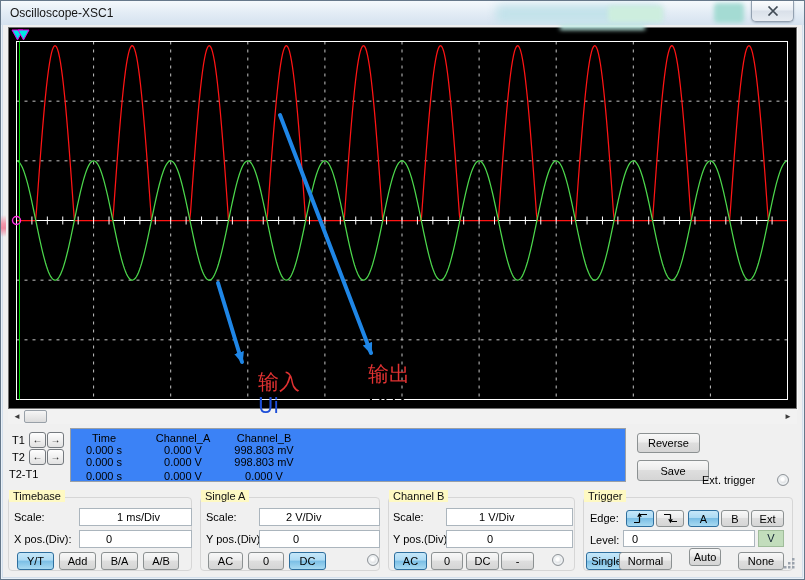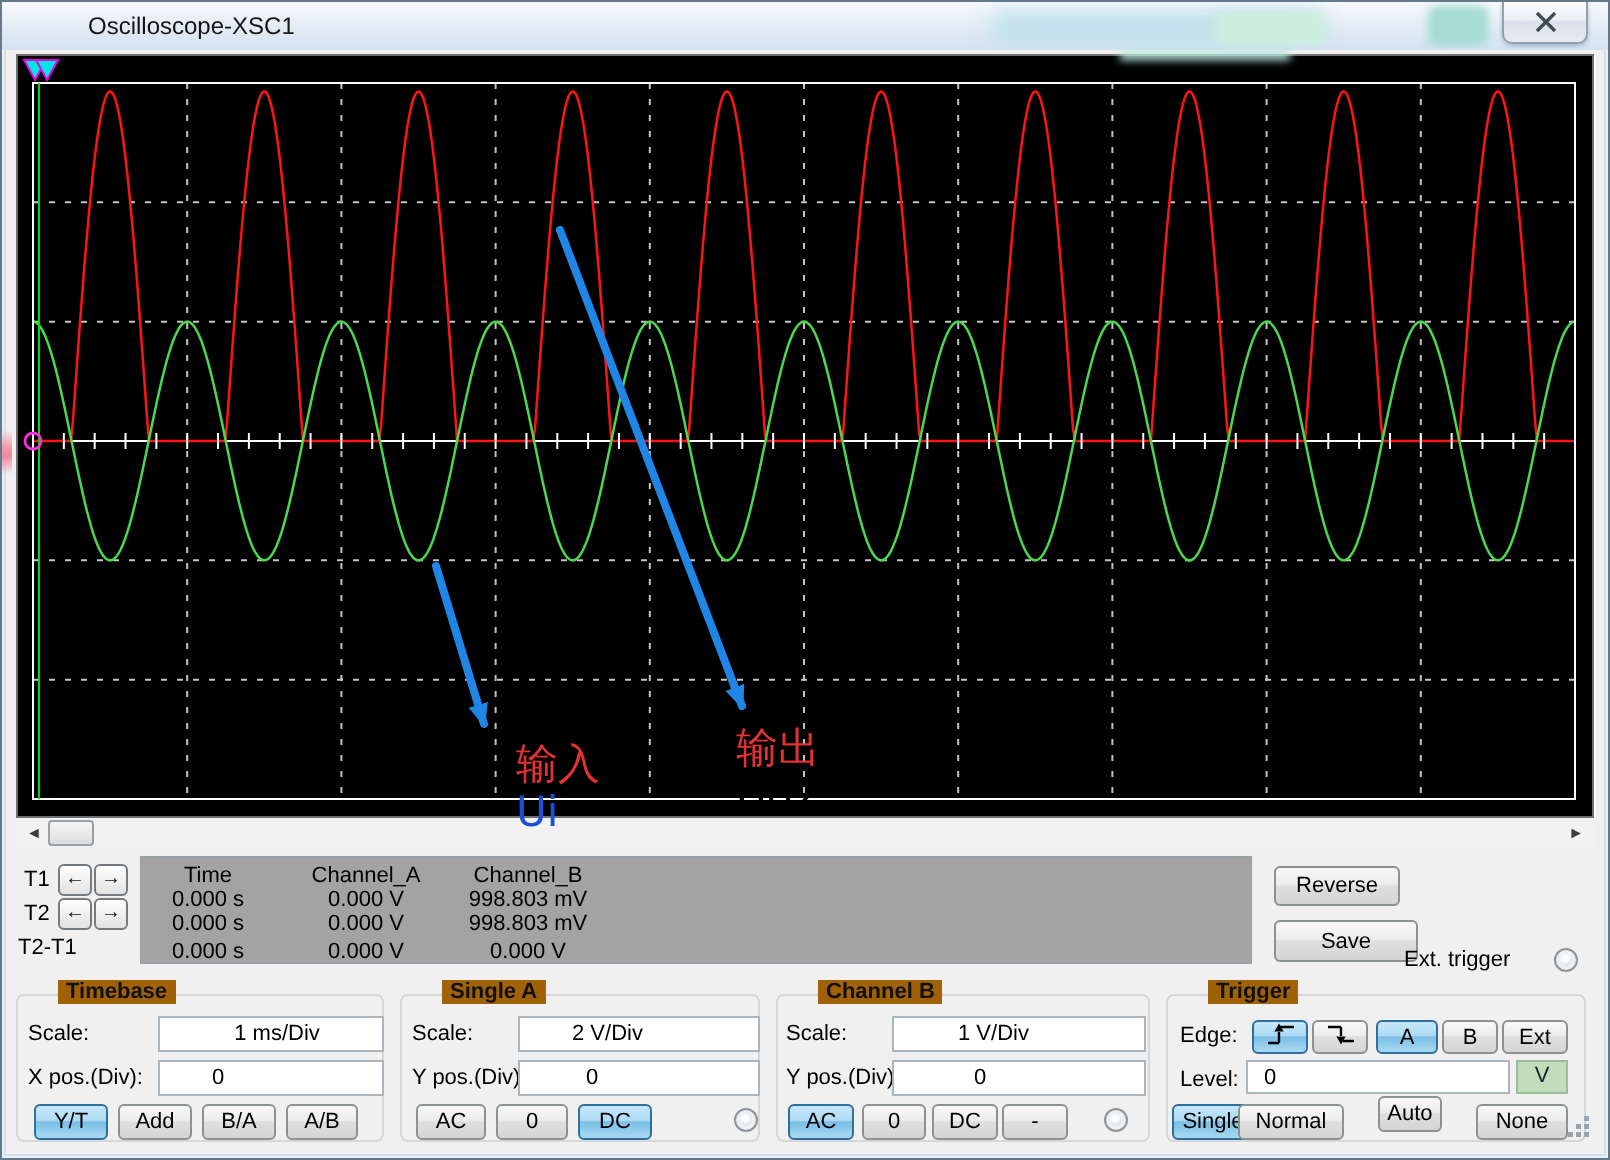--- a/index.html
+++ b/index.html
@@ -6,21 +6,21 @@
   .window{position:relative;width:805px;height:580px;background:#d3dfec;
           box-shadow:inset 0 0 0 1px #66788a, inset 0 0 0 2px #e9f1f8;
           font-family:"Liberation Sans",sans-serif;overflow:hidden;}
   
   .titlebar{position:absolute;left:1px;top:1px;width:803px;height:24px;
             background:linear-gradient(180deg,#f5f9fc,#e3ecf5 50%,#d5e2ef);overflow:hidden;}
   .blob{position:absolute;border-radius:4px;}
   .b1{left:495px;top:4px;width:165px;height:18px;background:#c2e2ea;filter:blur(5px);}
   .b2{left:607px;top:5px;width:55px;height:16px;background:#cdeede;filter:blur(2px);}
   .b3{left:713px;top:2px;width:30px;height:20px;background:#a4dbd3;filter:blur(2px);}
-  .title{position:absolute;left:9px;top:5px;font-size:12px;color:#151515;margin-left:34px;}
+  .title{position:absolute;left:9px;top:5px;font-size:12px;color:#151515;}
   .close{position:absolute;left:750px;top:0;width:41px;height:20px;border:1px solid #93a1b1;border-top:none;
          border-radius:0 0 5px 5px;background:linear-gradient(#fcfdfe,#e9eef4 45%,#d9e0e9 50%,#e7ecf2);
          display:flex;align-items:center;justify-content:center;box-shadow:0 1px 2px rgba(70,90,110,.35);cursor:default;}
   .content{position:absolute;left:3px;top:25px;width:799px;height:552px;background:#f0f0f0;}
   .smudge{position:absolute;left:560px;top:25px;width:85px;height:5px;background:#b9e8e0;filter:blur(2px);z-index:3;}
   
   .bezel{position:absolute;left:8px;top:27px;width:789px;height:382px;background:#000;
          border:1px solid #6f6f6f;box-sizing:border-box;box-shadow:1px 1px 0 #fbfbfb;z-index:1;}
   #scope-svg{position:absolute;left:11px;top:29px;z-index:2;overflow:visible;}
   .pinkmark{position:absolute;left:1px;top:215px;width:5px;height:22px;z-index:3;
@@ -29,31 +29,31 @@
   .hscroll{position:absolute;left:8px;top:409px;width:789px;height:15px;background:#f2f2f2;z-index:1;}
   .sarrow{position:absolute;top:2px;font-size:8px;color:#3c3c3c;line-height:11px;}
   .sarrow.left{left:5px;}  .sarrow.right{right:5px;}
   .sthumb{position:absolute;left:16px;top:1px;width:23px;height:13px;box-sizing:border-box;
           background:linear-gradient(180deg,#f6f6f6,#dcdcdc);border:1px solid #98a0a8;border-radius:2px;}
   
   .lbl{position:absolute;font-size:11px;color:#000;white-space:nowrap;}
   .tbtn{position:absolute;width:17px;height:16px;border:1px solid #757a7f;border-radius:3px;box-sizing:border-box;
         background:linear-gradient(#fefefe,#e2e2e2);font-size:10px;line-height:12px;text-align:center;
         padding:0;font-weight:bold;color:#111;font-family:inherit;}
-  .mbox{position:absolute;left:70px;top:428px;width:556px;height:54px;background:#a3a3a3;
+  .mbox{position:absolute;left:70px;top:428px;width:556px;height:54px;background:#3b82f6;
         border:1px solid #9aa0a6;box-sizing:border-box;}
   .mcell{position:absolute;font-size:11px;color:#000;text-align:center;white-space:nowrap;}
   .c1{left:4px;width:58px;} .c2{left:76px;width:72px;} .c3{left:150px;width:86px;}
   .r0{top:3px;} .r1{top:15px;} .r2{top:27px;} .r3{top:41px;}
   .btn{position:absolute;height:18px;border:1px solid #8c9192;border-radius:3px;box-sizing:border-box;
        background:linear-gradient(180deg,#f8f8f8,#ececec 45%,#dedede 50%,#d5d5d5);
        font-size:11px;color:#000;text-align:center;padding:0;font-family:inherit;}
   .btn.sel{border-color:#2e6f9e;background:linear-gradient(180deg,#c6e7f9,#addbf4 45%,#7abee5 50%,#a9daf1);}
   .group{position:absolute;height:74px;border:1px solid #d6d6d6;border-radius:4px;box-sizing:border-box;}
-  .gtitle{position:absolute;top:-8px;left:20px;background:#a16207;padding:0 4px;font-size:11px;color:#111;font-weight:bold;}
+  .gtitle{position:absolute;top:-8px;left:0;background:#fef9c3;padding:0 4px;font-size:11px;color:#111;}
   .field{position:absolute;height:18px;border:1px solid #abb5bd;background:#fff;font-size:11px;
          font-family:inherit;box-sizing:border-box;padding:0 0 0 6px;color:#000;}
   .term{position:absolute;width:12px;height:12px;border-radius:50%;border:1px solid #8f9499;box-sizing:border-box;
         background:radial-gradient(circle at 45% 40%, #ffffff 0 18%, #d6d9dc 55%, #b6babe);
         box-shadow:inset 0 0 0 2px #edf0f2;}
   .vunit{position:absolute;width:26px;height:17px;background:#c2ddbc;border:1px solid #9fbc9a;
          box-sizing:border-box;font-size:11px;text-align:center;line-height:15px;color:#123;}
   .ann{position:absolute;font-size:21px;line-height:22px;z-index:6;font-family:"DejaVu Sans",sans-serif;white-space:nowrap;}
   .bigbtn{border-radius:3px;}
 </style>

